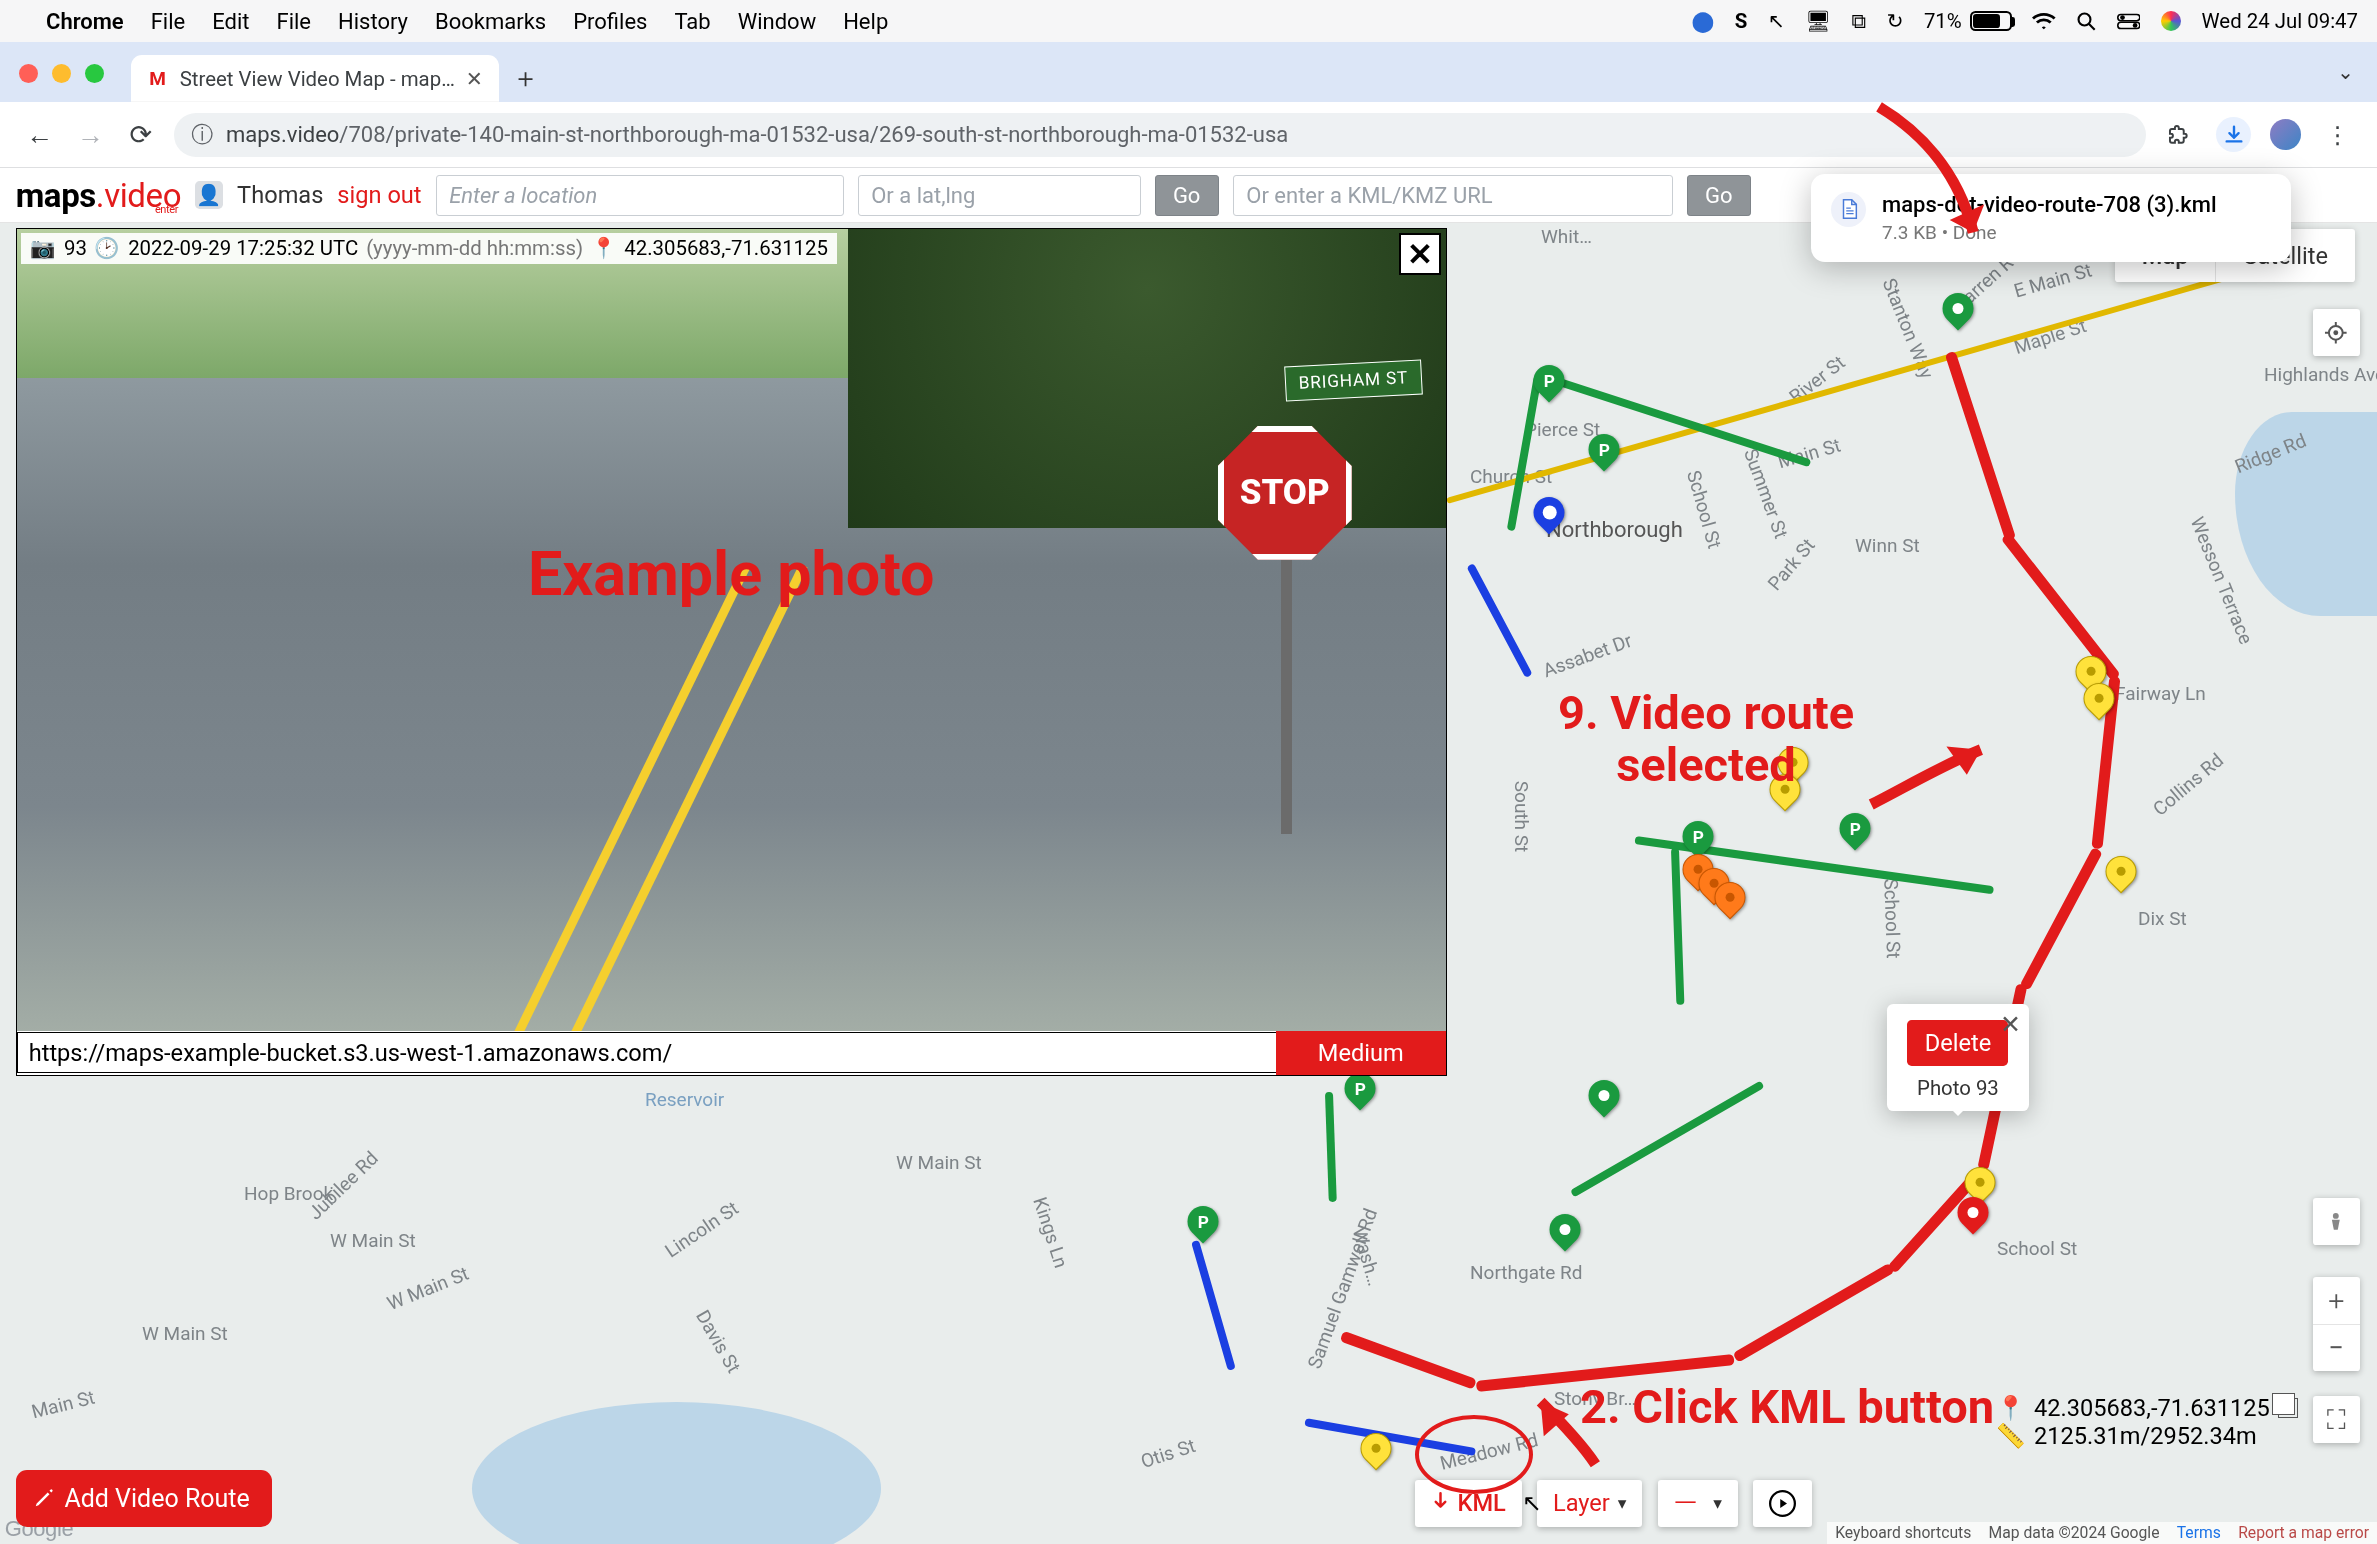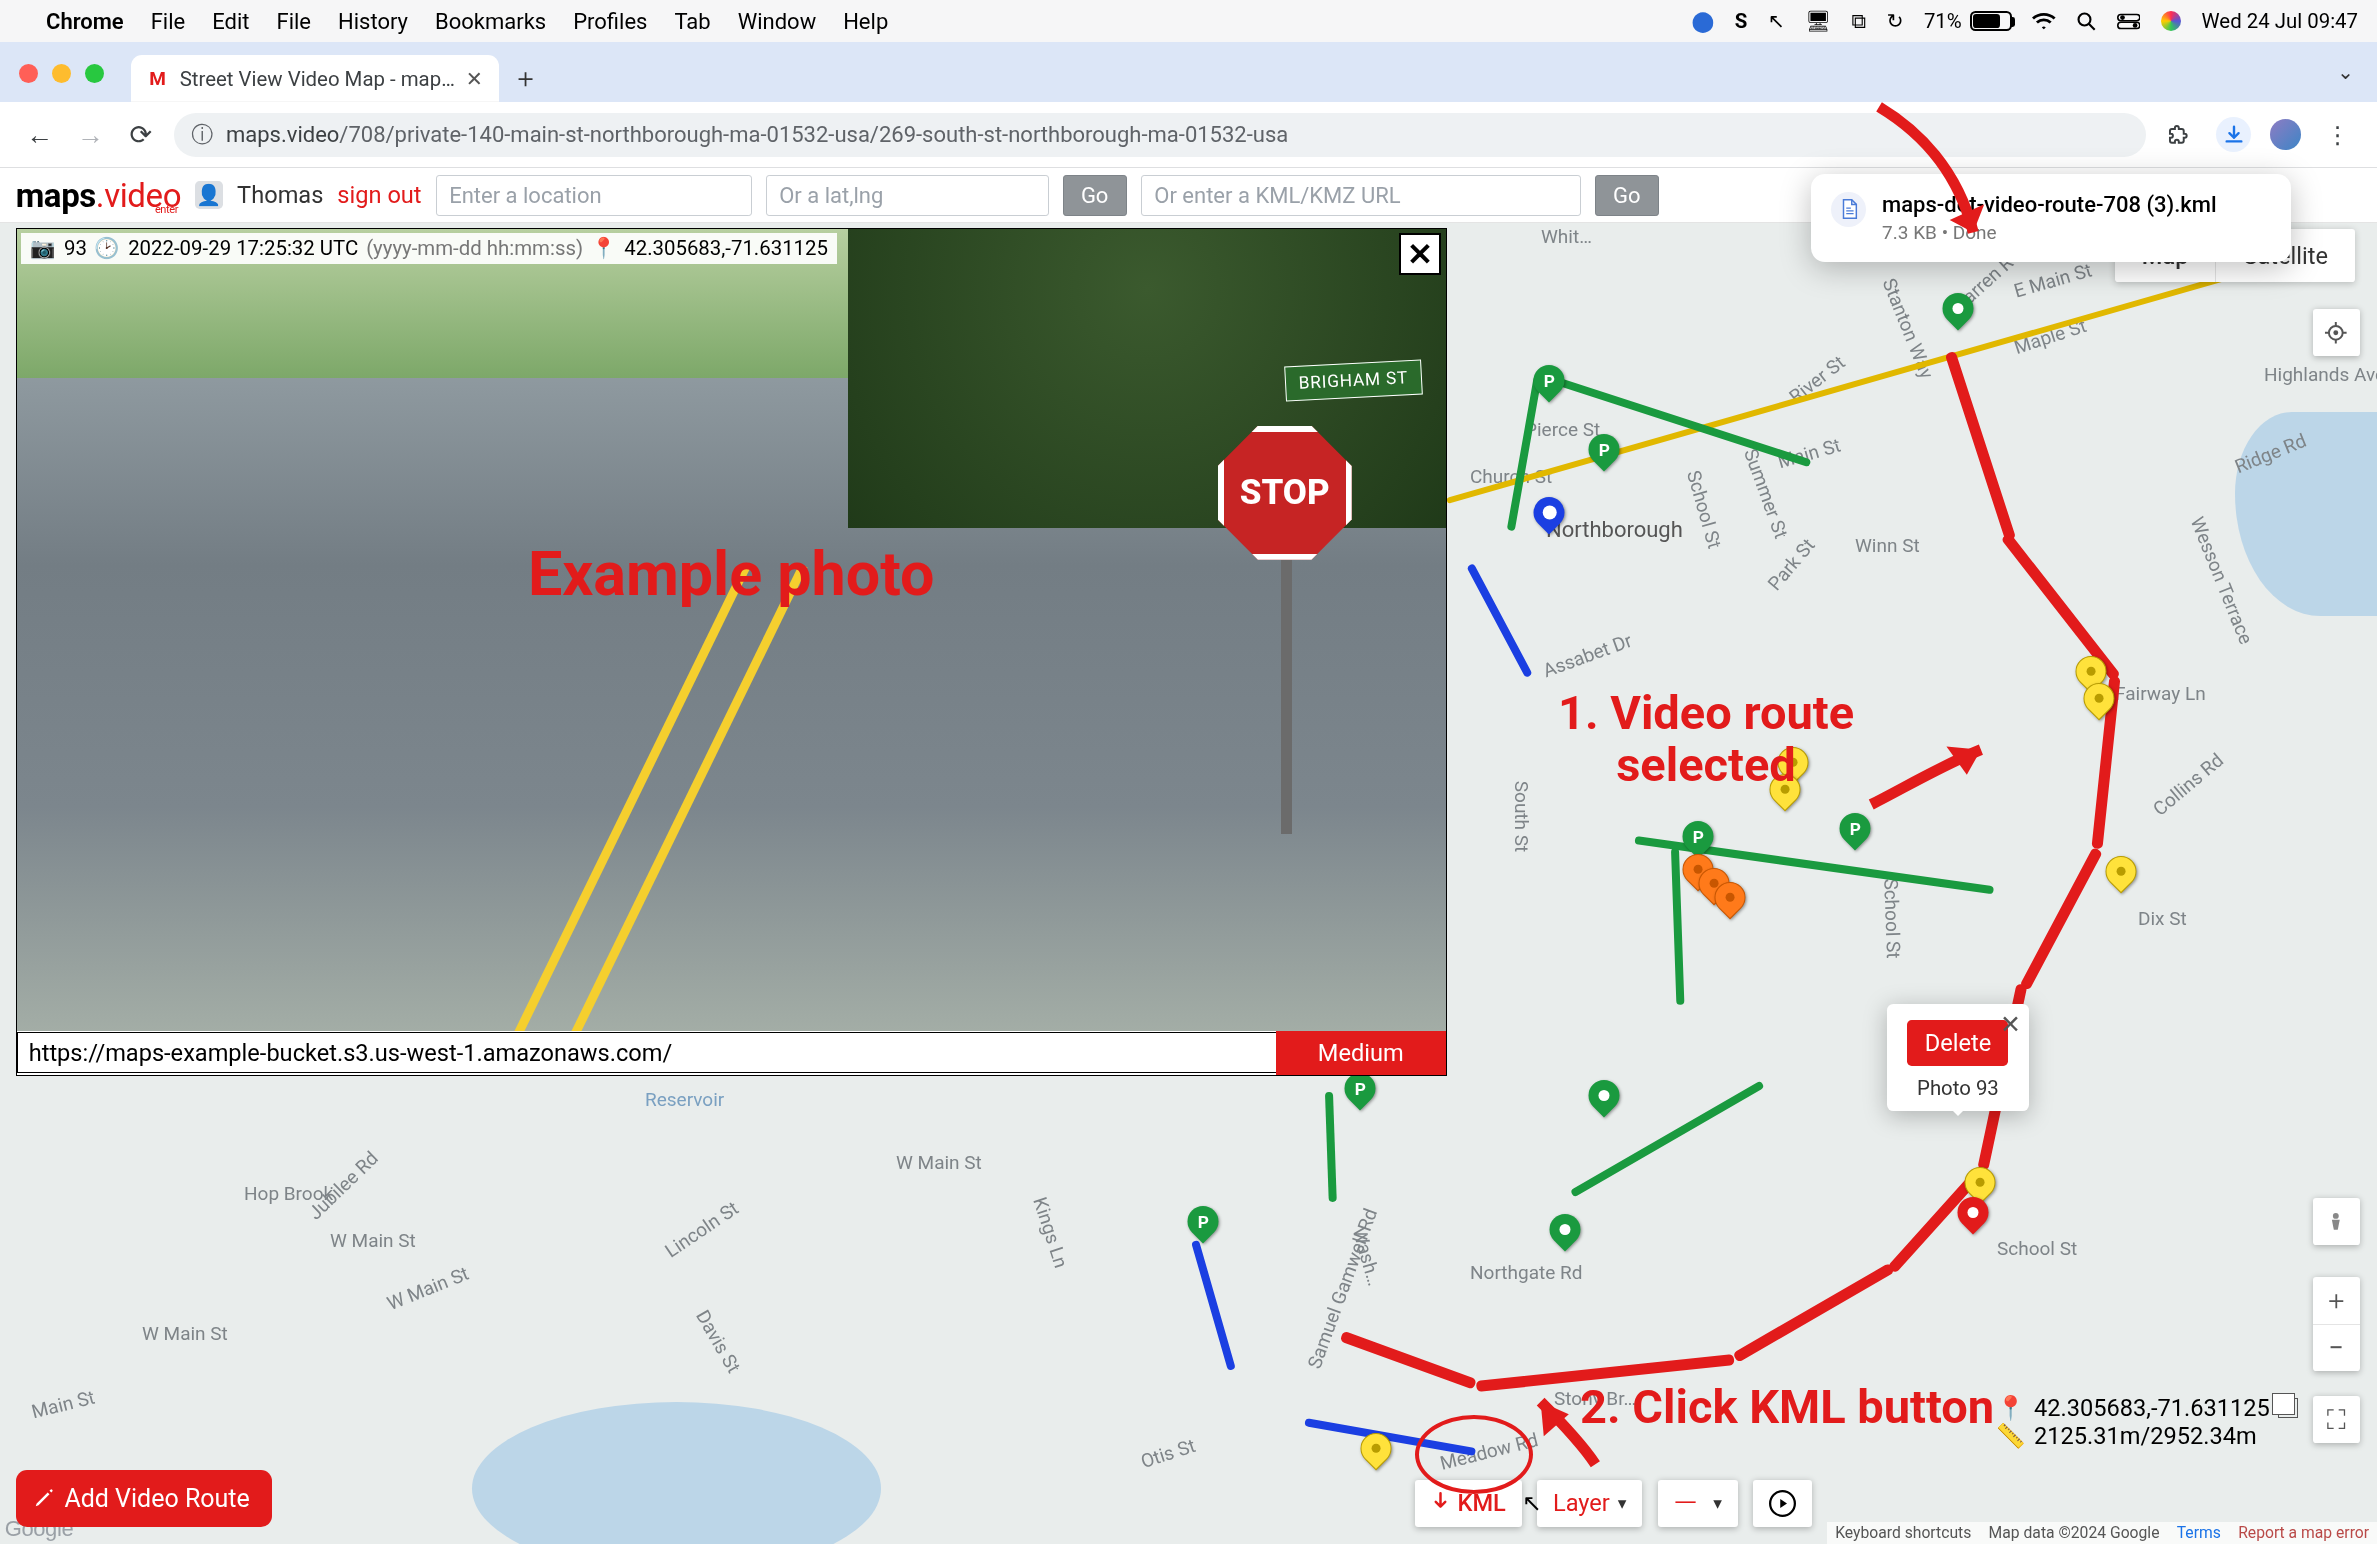--- a/index.html
+++ b/index.html
@@ -242,21 +242,21 @@
   </div>
 
   <div class="appbar">
     <span class="logo">
       <b>maps</b><span>.video</span>
       <span class="beta">enter</span>
     </span>
     <span class="user-avatar">👤</span>
     <span class="username">Thomas</span>
     <span class="signout">sign out</span>
-    <input class="txtin" style="width: 316px;" placeholder="Enter a location">
+    <input class="txtin" style="width: 408px; font-style: italic;" placeholder="Enter a location">
     <input class="txtin" style="width: 283px;" placeholder="Or a lat,lng">
     <div class="gobtn">Go</div>
     <input class="txtin" style="width: 440px;" placeholder="Or enter a KML/KMZ URL">
     <div class="gobtn">Go</div>
   </div>
 
   <div class="viewport">
 
     <div style="position:absolute;right:0;top:189px;width:142px;height:204px;background:#bcd6e8;border-radius:40% 0 0 60%"></div>
     <div style="position:absolute;left:472px;bottom:-31px;width:409px;height:173px;background:#bcd6e8;border-radius:50%"></div>
@@ -518,21 +518,21 @@
       <div class="fname">maps-dot-video-route-708 (3).kml</div>
       <div class="fmeta">7.3 KB  •  Done</div>
     </div>
   </div>
 
   <svg class="arrow" style="left:1871px;top:57px" width="126" height="157" viewBox="0 0 160 200">
       <path d="M10 10 C 60 40, 110 90, 130 170" stroke="#e21b1b" stroke-width="14" fill="none"></path>
       <path d="M130 170 l-30 -16 l44 -20 z" fill="#e21b1b"></path>
     </svg>
 
-  <div class="anno" style="left:1470px;top:645px;text-align:center;width:472px;line-height:1.1">1. Video route selected</div>
+  <div class="anno" style="left:1470px;top:645px;text-align:center;width:472px;line-height:1.1">9. Video route selected</div>
   <svg class="arrow" style="left:1863px;top:692px" width="134" height="94" viewBox="0 0 170 120">
       <path d="M10 90 C 50 70, 100 40, 150 20" stroke="#e21b1b" stroke-width="14" fill="none"></path>
       <path d="M150 20 l-44 -4 l26 36 z" fill="#e21b1b"></path>
     </svg>
 
   <div class="anno" style="left:1580px;top:1337px">2. Click KML button</div>
   <svg class="arrow" style="left:1525px;top:1344px" width="86" height="94" viewBox="0 0 110 120">
       <path d="M90 100 C 70 70, 40 40, 20 20" stroke="#e21b1b" stroke-width="14" fill="none"></path>
       <path d="M20 20 l4 44 l32 -28 z" fill="#e21b1b"></path>
     </svg>

